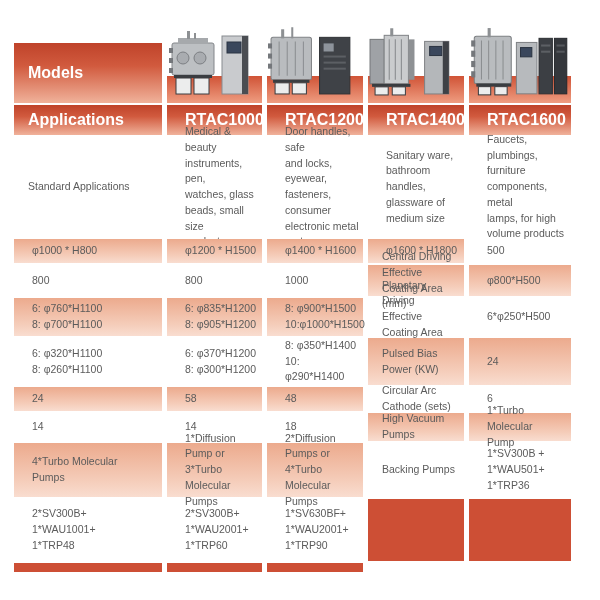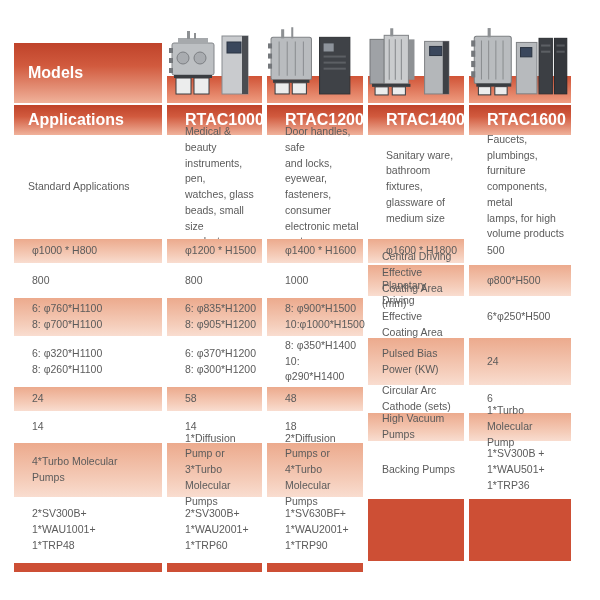--- a/index.html
+++ b/index.html
@@ -145,21 +145,21 @@
 products</span>
     </div>
   <div class="cell value">
       <span class="pre">Door handles, safe
 and locks, eyewear,
 fasteners, consumer
 electronic metal parts</span>
     </div>
   <div class="cell value">
       <span class="pre">Sanitary ware,
-bathroom fixtures,
+bathroom handles,
 glassware of
 medium size</span>
     </div>
   <div class="cell value">
       <span class="pre">Faucets, plumbings,
 furniture
 components, metal
 lamps, for high
 volume  products</span>
     </div>

